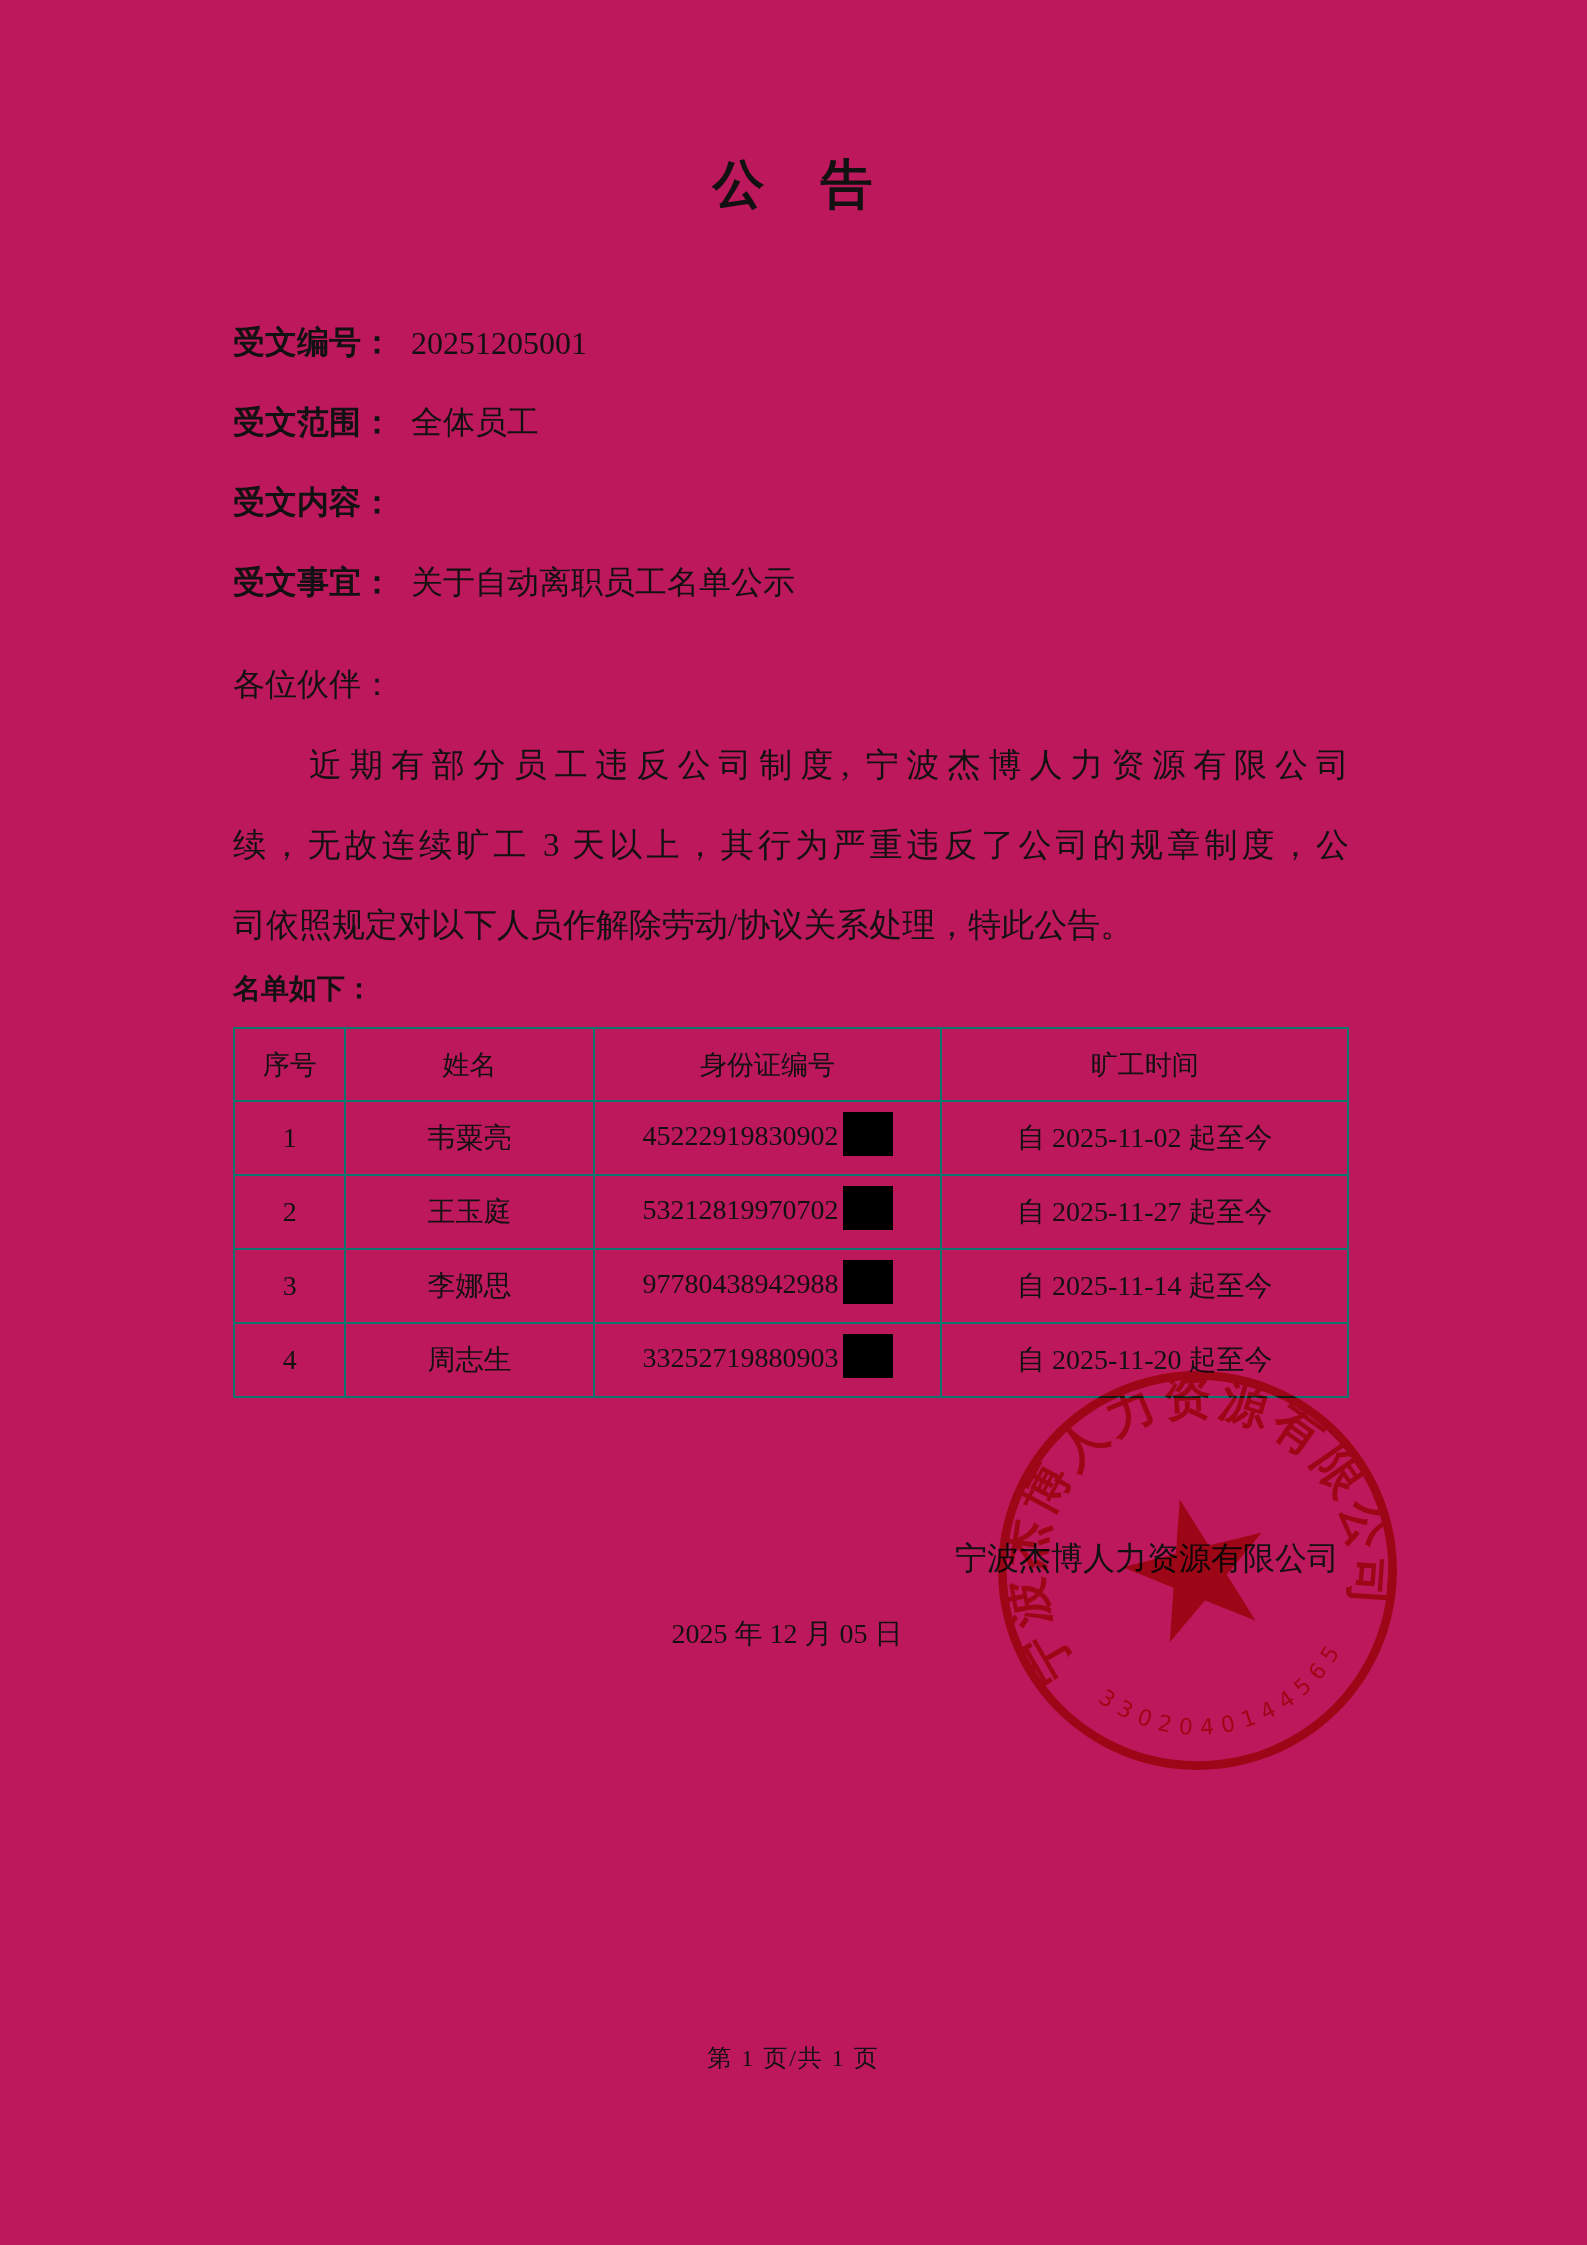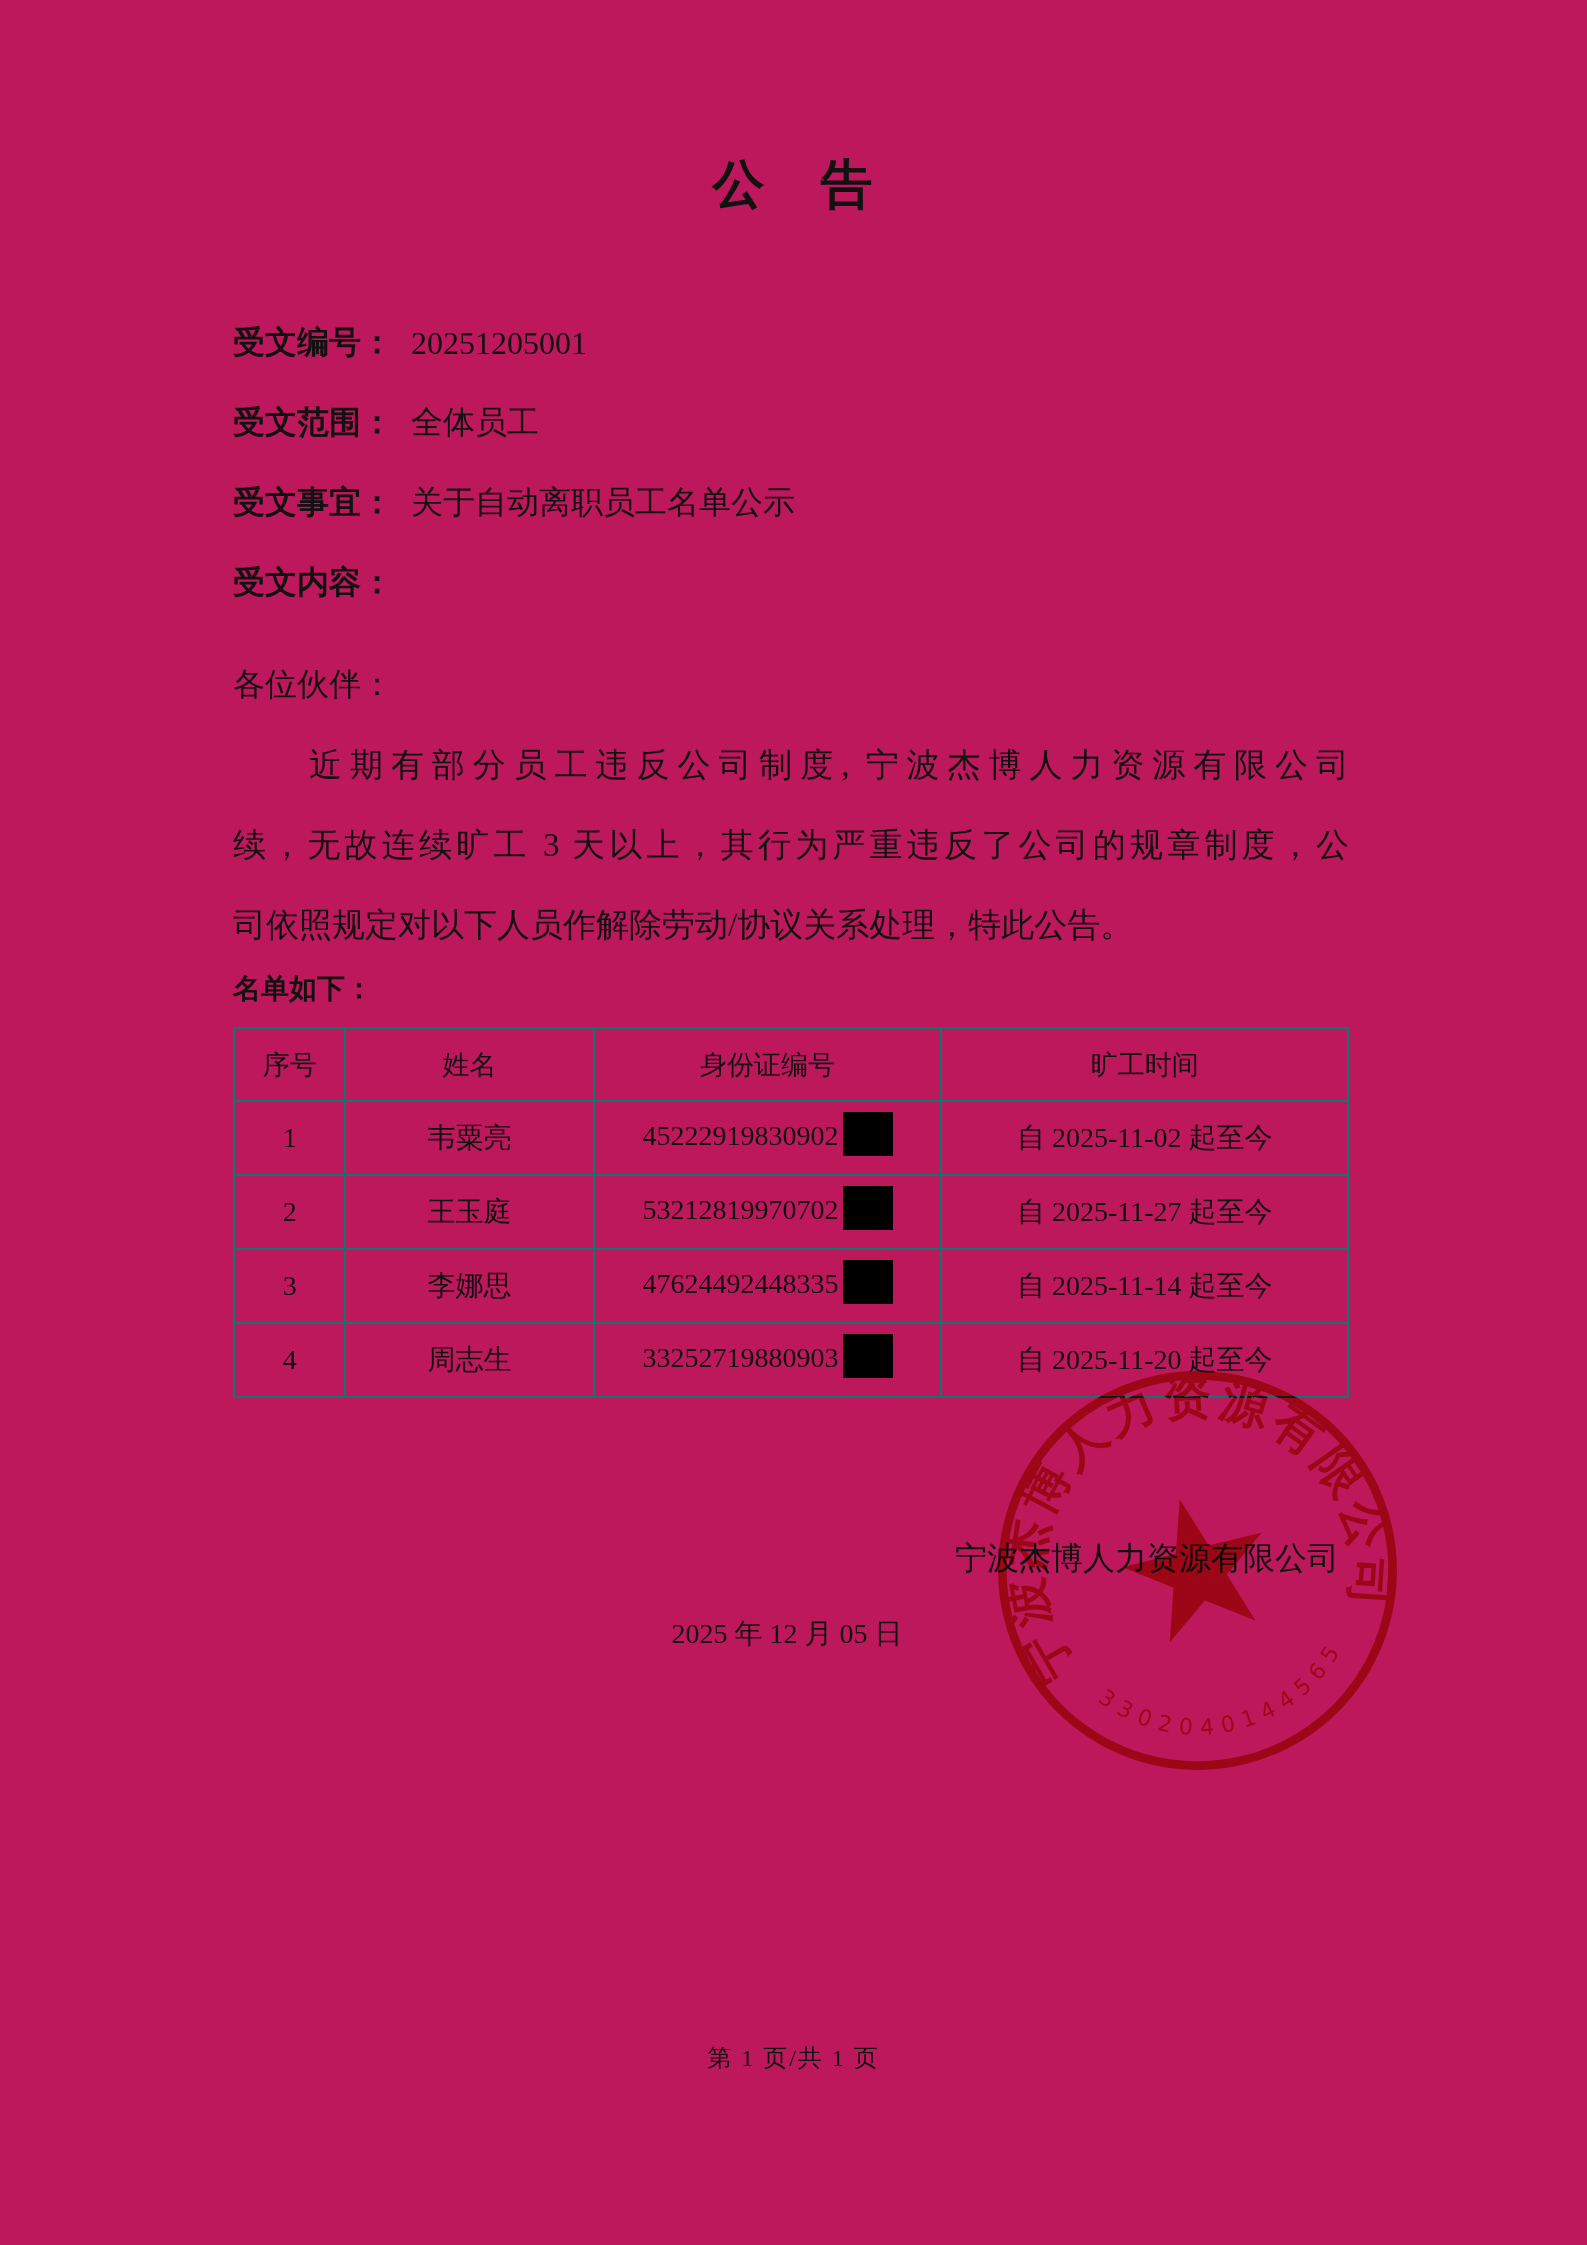--- a/index.html
+++ b/index.html
@@ -109,26 +109,26 @@
     <div class="fields">
       <div class="field">
         <span class="label">受文编号：</span>
         <span class="value">20251205001</span>
       </div>
       <div class="field">
         <span class="label">受文范围：</span>
         <span class="value">全体员工</span>
       </div>
       <div class="field">
+        <span class="label">受文内容：</span>
+        <span class="value"></span>
+      </div>
+      <div class="field">
         <span class="label">受文事宜：</span>
         <span class="value">关于自动离职员工名单公示</span>
-      </div>
-      <div class="field">
-        <span class="label">受文内容：</span>
-        <span class="value"></span>
       </div>
     </div>
 
     <div class="salutation">各位伙伴：</div>
 
     <div class="body-line just l1">近期有部分员工违反公司制度, 宁波杰博人力资源有限公司</div>
     <div class="body-line just">续，无故连续旷工 3 天以上，其行为严重违反了公司的规章制度，公</div>
     <div class="body-line">司依照规定对以下人员作解除劳动/协议关系处理，特此公告。</div>
 
     <div class="list-label">名单如下：</div>
@@ -157,21 +157,21 @@
         </tr>
         <tr>
           <td>2</td>
           <td>王玉庭</td>
           <td><span>53212819970702</span><span class="redact"></span></td>
           <td class="period">自 2025-11-27 起至今</td>
         </tr>
         <tr>
           <td>3</td>
           <td>李娜思</td>
-          <td><span>47624492448335</span><span class="redact"></span></td>
+          <td><span>97780438942988</span><span class="redact"></span></td>
           <td class="period">自 2025-11-14 起至今</td>
         </tr>
         <tr>
           <td>4</td>
           <td>周志生</td>
           <td><span>33252719880903</span><span class="redact"></span></td>
           <td class="period">自 2025-11-20 起至今</td>
         </tr>
       </tbody>
     </table>

